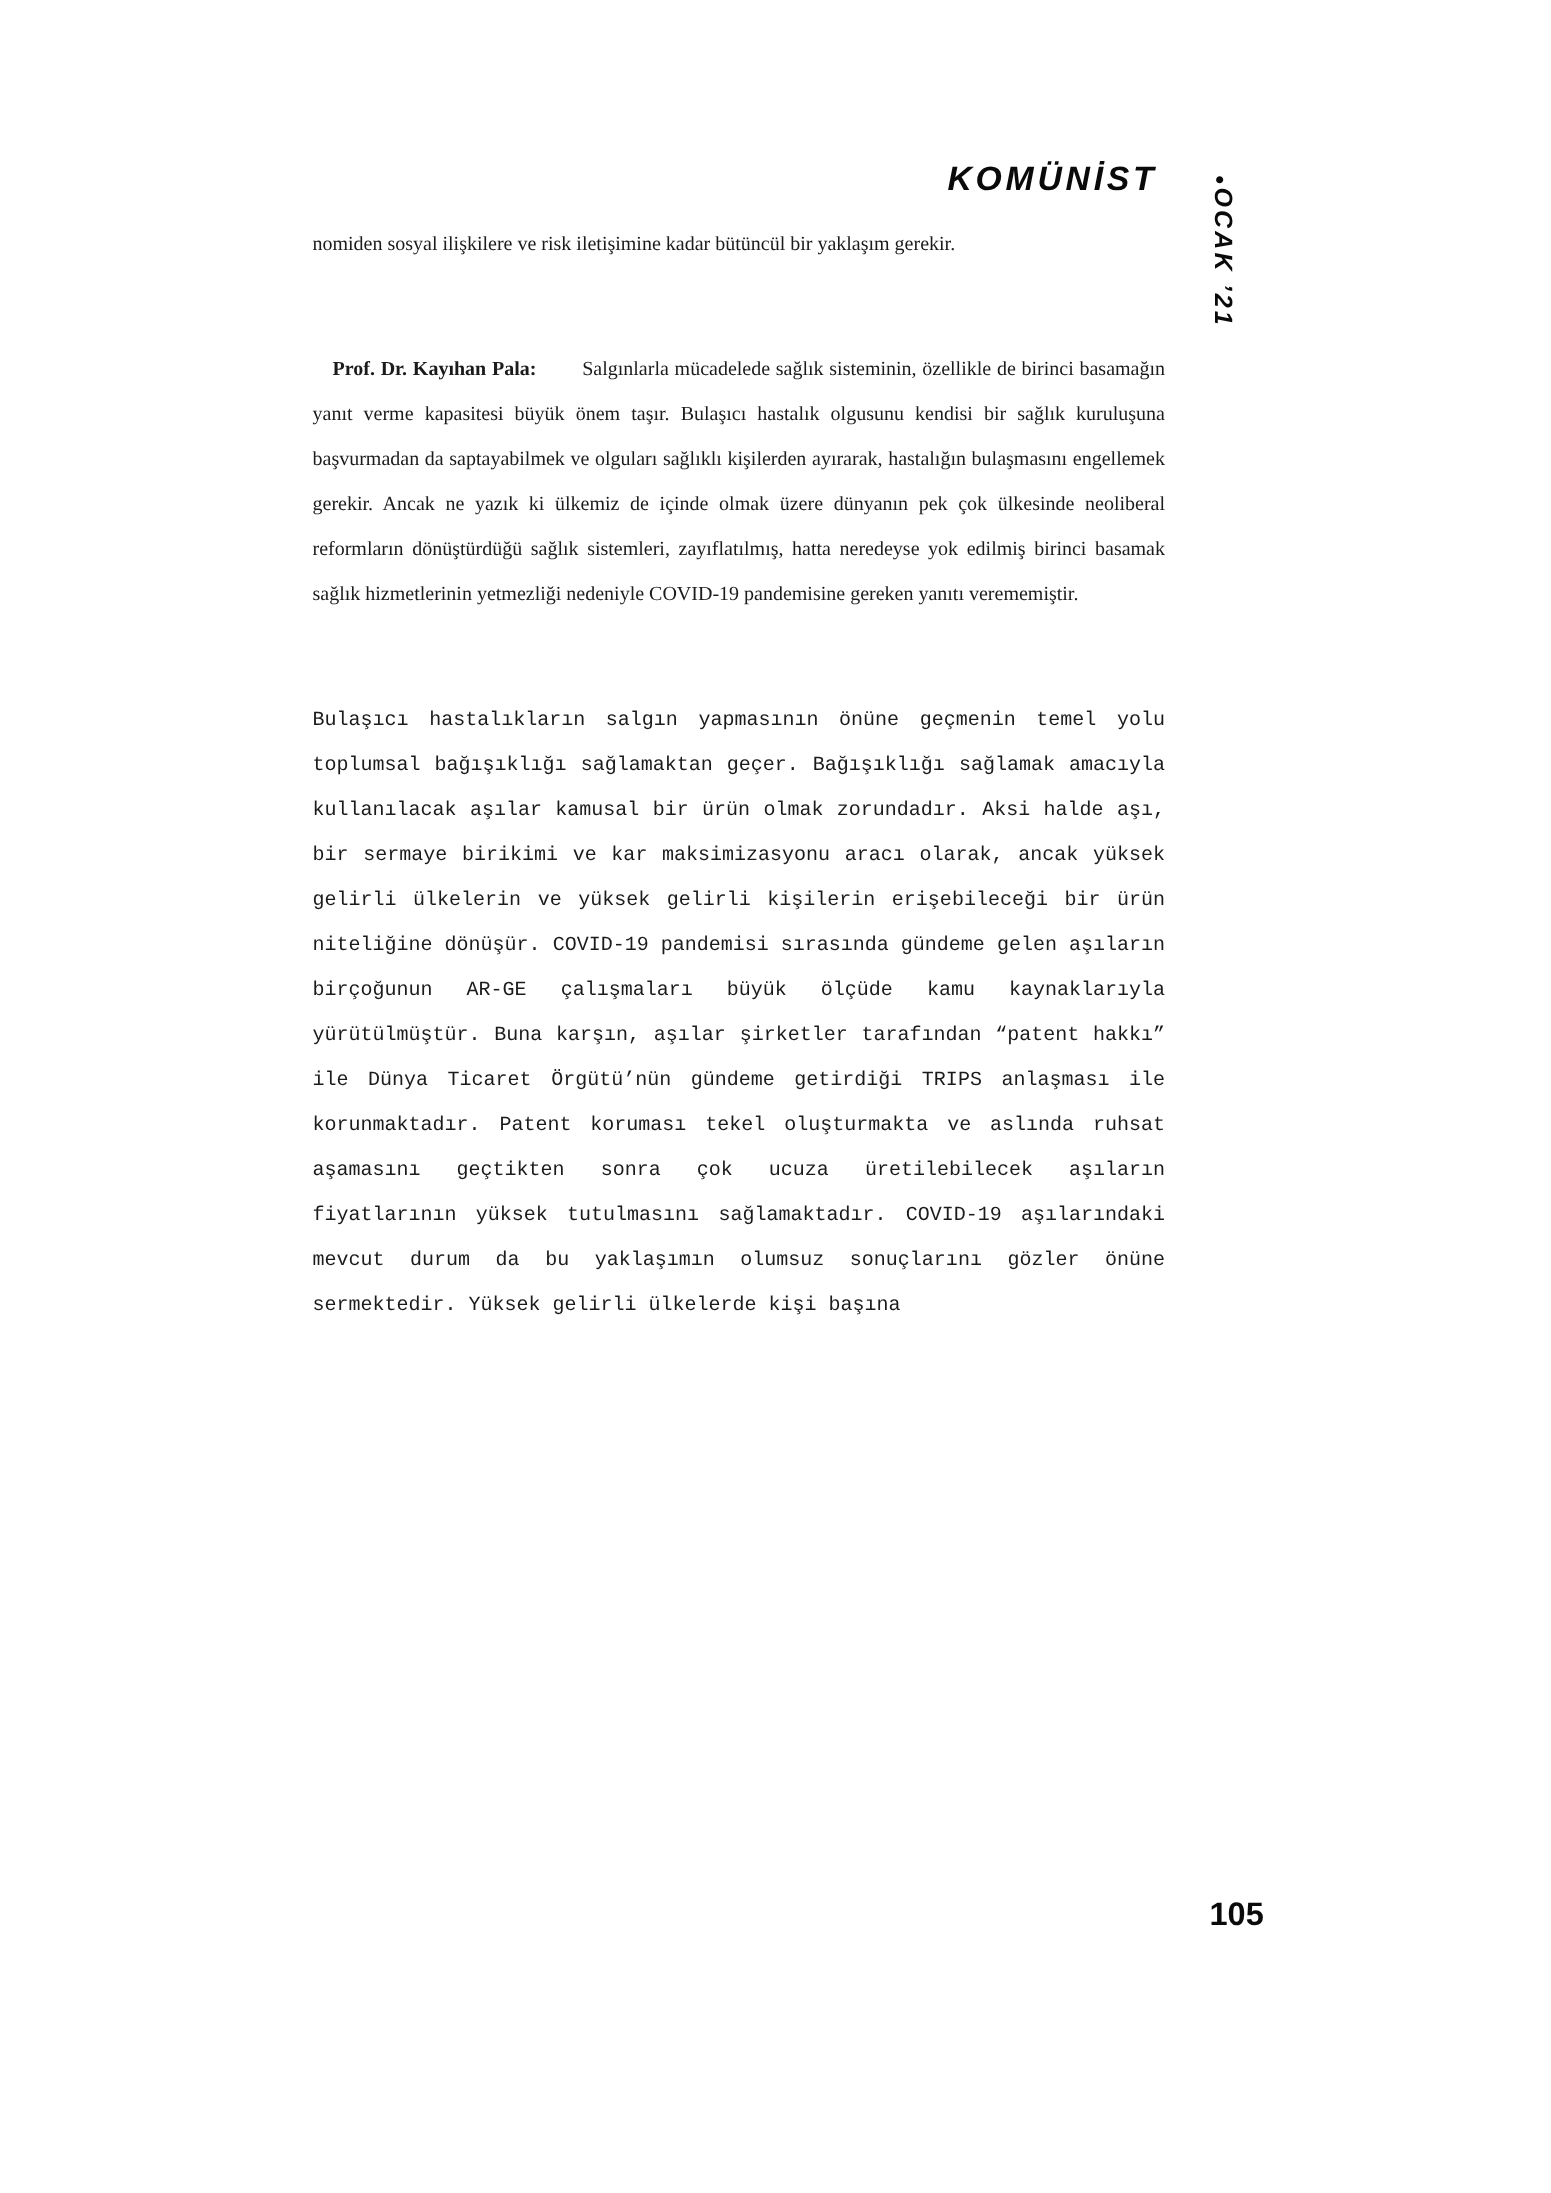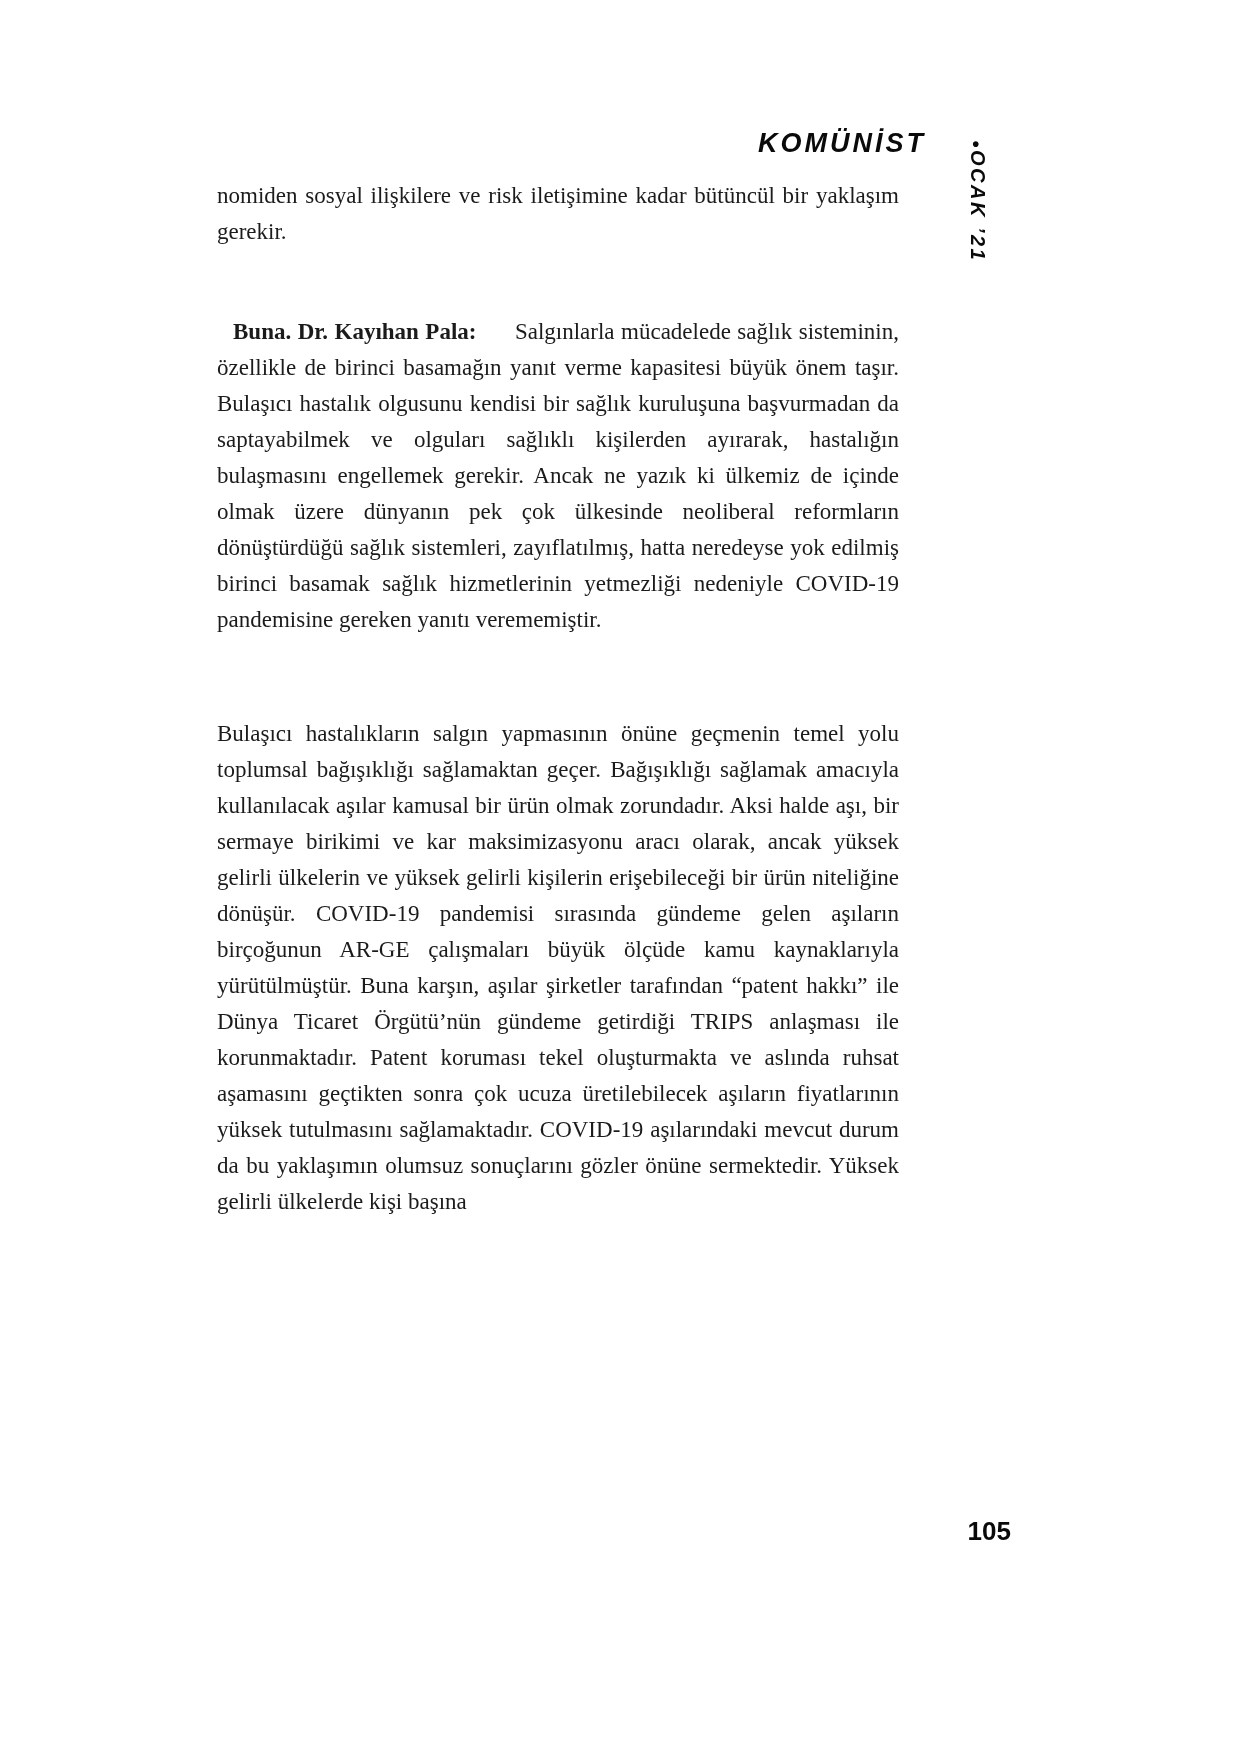--- a/index.html
+++ b/index.html
@@ -49,36 +49,36 @@
     font-style: italic;
     font-weight: 700;
     font-size: 20px;
     letter-spacing: 2.5px;
     color: #0a0a0a;
     white-space: nowrap;
   }
   
   .content {
     position: absolute;
-    left: 169px;
+    left: 202px;
     top: 130px;
     width: 746px;
-    font-size: 23px;
+    font-size: 16px;
     line-height: 36px;
     text-align: justify;
     hyphens: auto;
     -webkit-hyphens: auto;
   }
   .para { text-align: justify; }
   .question {
     margin-top: 104px;
     font-weight: 700;
   }
   .answer { margin-top: 32px; }
-  .body-follow { margin-top: 46px; }
+  .body-follow { margin-top: 32px; font-family: Liberation Mono, monospace; }
   .speaker { font-weight: 700; }
   
   .pagenum {
     position: absolute;
     top: 1484px;
     right: 230px;
     font-family: "Liberation Sans", sans-serif;
     font-weight: 700;
     font-size: 26px;
     color: #0a0a0a;
@@ -94,21 +94,21 @@
     <span class="bullet">•</span>
   </header>
 
   <div class="issue">OCAK ’21</div>
 
   <main class="content">
     <p class="para continuation">nomiden sosyal ilişkilere ve risk iletişimine kadar bütüncül bir yaklaşım gerekir.</p>
 
 
     <p class="para answer">
-      <strong class="speaker">Buna. Dr. Kayıhan Pala:</strong>
+      <strong class="speaker">Prof. Dr. Kayıhan Pala:</strong>
       <span>Salgınlarla mücadelede sağlık sisteminin, özellikle de birinci basamağın yanıt verme kapasitesi büyük önem taşır. Bulaşıcı hastalık olgusunu kendisi bir sağlık kuruluşuna başvurmadan da saptayabilmek ve olguları sağlıklı kişilerden ayırarak, hastalığın bulaşmasını engellemek gerekir. Ancak ne yazık ki ülkemiz de içinde olmak üzere dünyanın pek çok ülkesinde neoliberal reformların dönüştürdüğü sağlık sistemleri, zayıflatılmış, hatta neredeyse yok edilmiş birinci basamak sağlık hizmetlerinin yetmezliği nedeniyle COVID-19 pandemisine gereken yanıtı verememiştir.</span>
     </p>
 
     <p class="para body-follow">Bulaşıcı hastalıkların salgın yapmasının önüne geçmenin temel yolu toplumsal bağışıklığı sağlamaktan geçer. Bağışıklığı sağlamak amacıyla kullanılacak aşılar kamusal bir ürün olmak zorundadır. Aksi halde aşı, bir sermaye birikimi ve kar maksimizasyonu aracı olarak, ancak yüksek gelirli ülkelerin ve yüksek gelirli kişilerin erişebileceği bir ürün niteliğine dönüşür. COVID-19 pandemisi sırasında gündeme gelen aşıların birçoğunun AR-GE çalışmaları büyük ölçüde kamu kaynaklarıyla yürütülmüştür. Buna karşın, aşılar şirketler tarafından “patent hakkı” ile Dünya Ticaret Örgütü’nün gündeme getirdiği TRIPS anlaşması ile korunmaktadır. Patent koruması tekel oluşturmakta ve aslında ruhsat aşamasını geçtikten sonra çok ucuza üretilebilecek aşıların fiyatlarının yüksek tutulmasını sağlamaktadır. COVID-19 aşılarındaki mevcut durum da bu yaklaşımın olumsuz sonuçlarını gözler önüne sermektedir. Yüksek gelirli ülkelerde kişi başına</p>
   </main>
 
   <div class="pagenum">105</div>
 
 </div>
 

